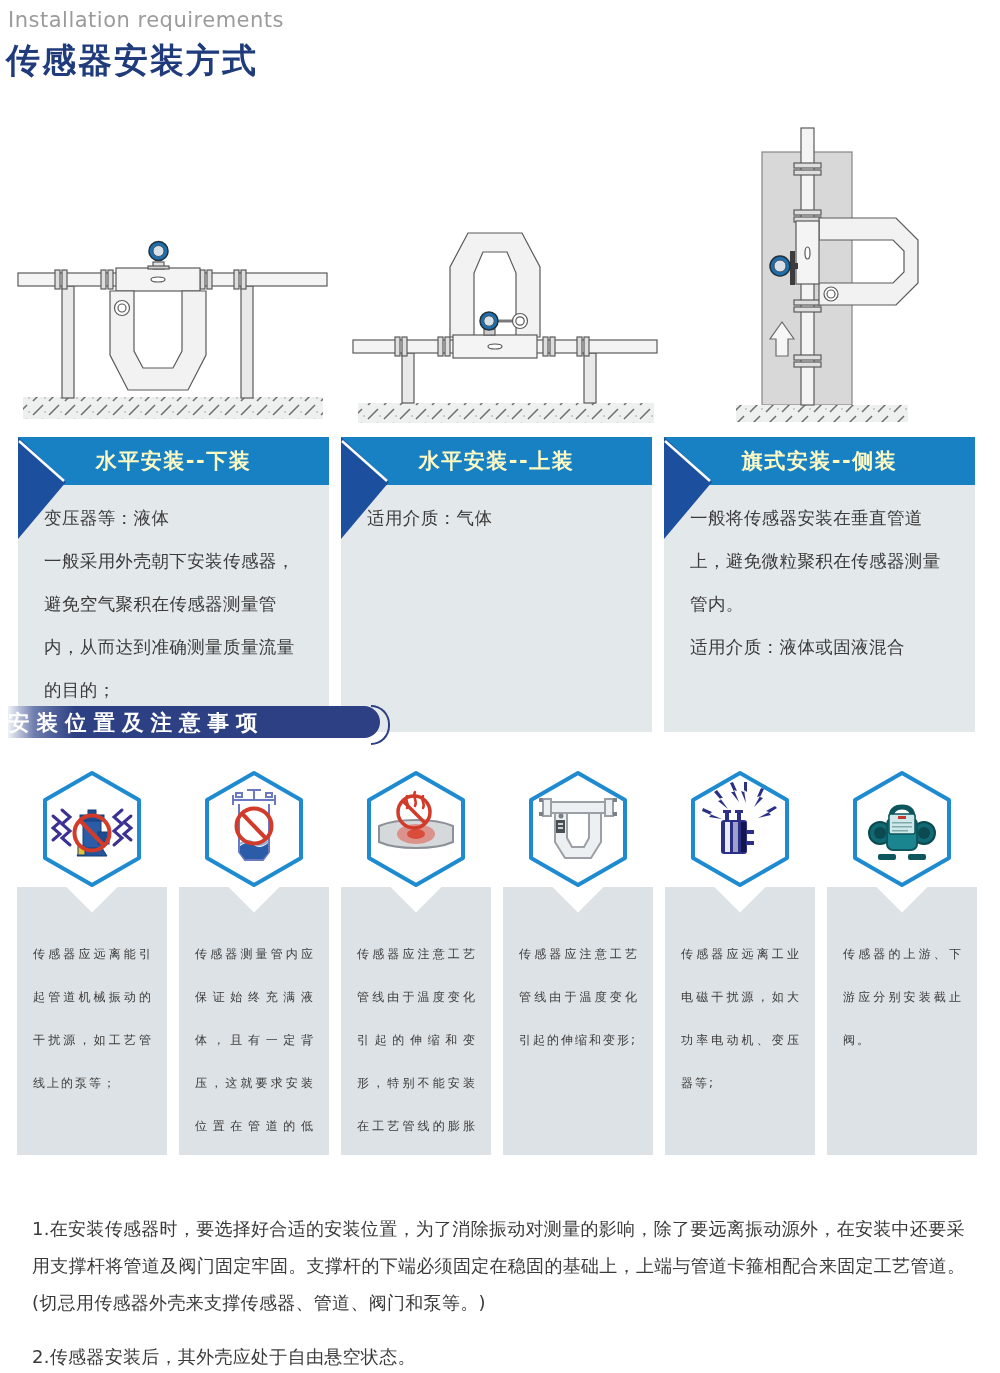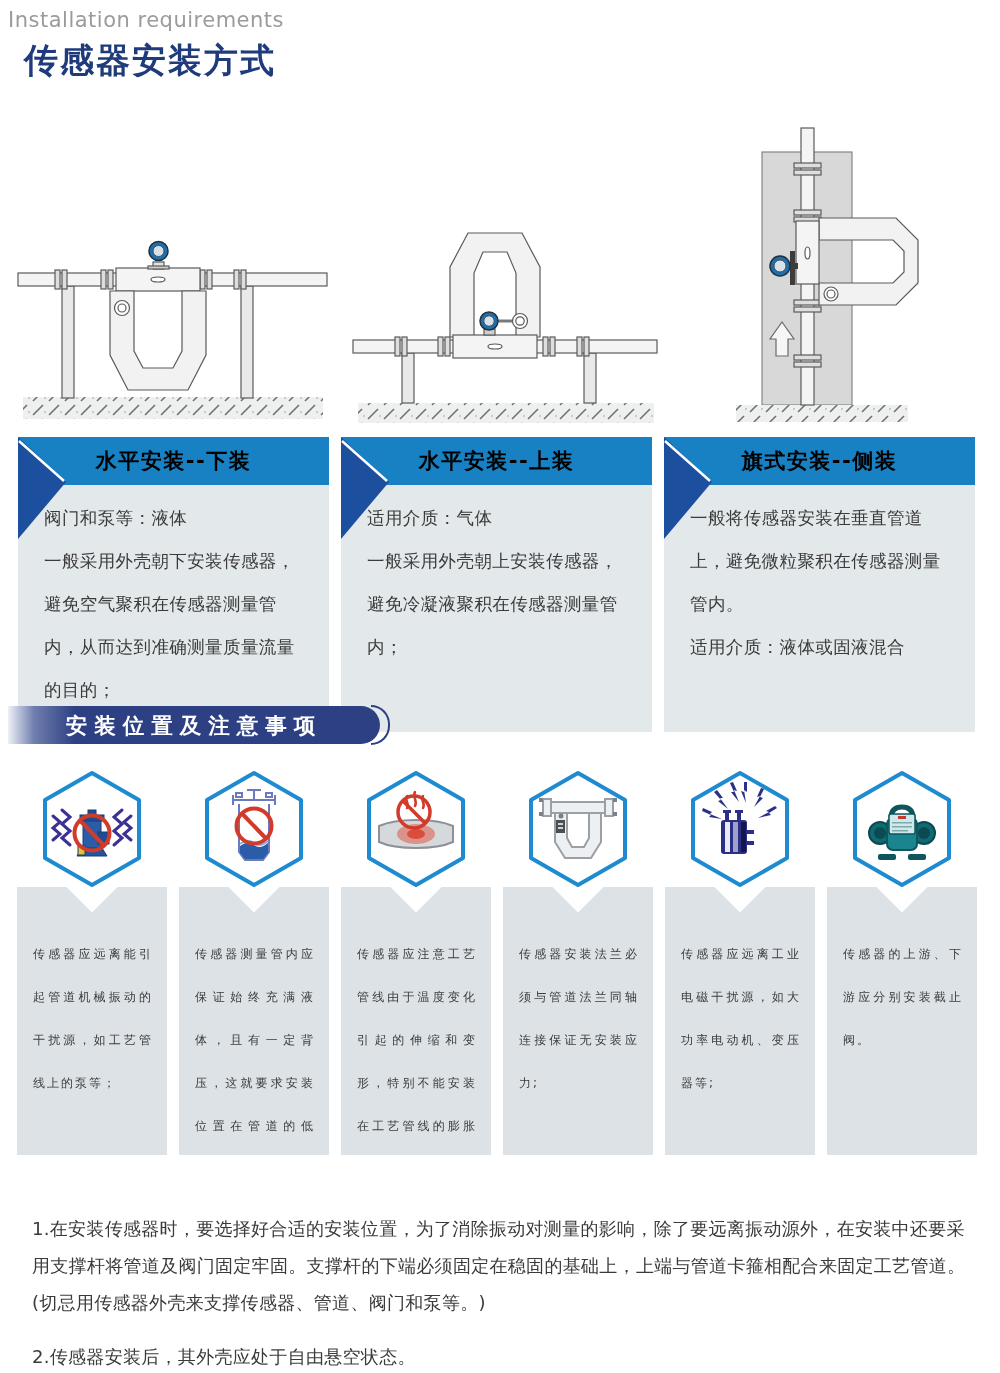--- a/index.html
+++ b/index.html
@@ -1,38 +1,38 @@
 <!DOCTYPE html>
 <html><head>
 <meta charset="utf-8">
 <style>
   html,body{margin:0;padding:0;background:#ffffff;}
   .page{position:relative;width:1000px;height:1373px;background:#fff;overflow:hidden;
         font-family:"DejaVu Sans",sans-serif;color:#3d3d3d;padding-left:46px;}
   .eyebrow{position:absolute;left:8px;top:8px;font-size:21px;color:#9b9b9b;letter-spacing:.5px;}
-  .title{position:absolute;left:24px;top:38px;font-size:34px;font-weight:bold;color:#1f3b7c;letter-spacing:2px;}
+  .title{position:absolute;left:6px;top:38px;font-size:34px;font-weight:bold;color:#1f3b7c;letter-spacing:2px;}
 
   .diagram{position:absolute;}
   .d1{left:15px;top:235px;width:315px;height:195px;}
   .d2{left:350px;top:225px;width:310px;height:205px;}
   .d3{left:700px;top:120px;width:295px;height:308px;}
 
   .methods{position:absolute;left:18px;top:437px;width:957px;display:grid;
            grid-template-columns:1fr 1fr 1fr;gap:12px;}
   .method{position:relative;background:#e3e8ea;min-height:228px;}
-  .mhead{height:48px;background:#1781c4;color:#000000;font-size:21px;font-weight:bold;
+  .mhead{height:48px;background:#1781c4;color:#fef9c3;font-size:21px;font-weight:bold;
          letter-spacing:1.5px;display:flex;align-items:center;justify-content:center;}
   .ribbon{position:absolute;left:0;top:0;width:50px;height:102px;z-index:2;}
   .mbody{padding:12px 18px 20px 26px;font-size:17.5px;line-height:43px;color:#3b3b3b;
          letter-spacing:.4px;}
   .mbody p{margin:0;}
 
-  .banner{position:absolute;left:8px;top:706px;width:372px;height:38px;
+  .banner{position:absolute;left:8px;top:706px;width:372px;height:32px;
           background:linear-gradient(90deg,#eef1f7 0%,#6f7eae 7%,#2d4083 18%,#2d4083 100%);
-          border-radius:0 19px 19px 0;display:flex;align-items:center;justify-content:center;}
+          border-radius:0 19px 19px 0;display:flex;align-items:center;justify-content:flex-start;}
   .banner-text{color:#fff;font-size:21.5px;font-weight:bold;letter-spacing:7px;}
   .banner-arc{position:absolute;right:-10px;top:-1px;width:19px;height:40px;box-sizing:border-box;
           border:2px solid #2d4083;border-left:none;border-radius:0 20px 20px 0;}
 
   .hexrow{position:absolute;left:17px;top:770px;width:960px;display:grid;
           grid-template-columns:repeat(6,1fr);gap:12px;justify-items:center;z-index:3;}
   .hex{width:102px;height:118px;}
   .precrow{position:absolute;left:17px;top:887px;width:960px;display:grid;
            grid-template-columns:repeat(6,1fr);gap:12px;}
   .prec{background:#dde2e6;height:268px;box-sizing:border-box;padding:46px 14px 0 16px;
@@ -155,34 +155,33 @@
 
   <div class="methods">
 
     <section class="method">
       <svg class="ribbon" viewBox="0 0 50 102">
         <polygon points="0,0 48,45 0,102" fill="#1c4f9e"></polygon>
         <line x1="1" y1="4" x2="46" y2="44" stroke="#ffffff" stroke-width="2.5"></line>
       </svg>
       <header class="mhead">水平安装--下装</header>
       <div class="mbody">
-        <p>阀门和泵等：液体</p>
+        <p>变压器等：液体</p>
         <p>一般采用外壳朝下安装传感器，避免空气聚积在传感器测量管内，从而达到准确测量质量流量的目的；</p>
       </div>
     </section>
 
     <section class="method">
       <svg class="ribbon" viewBox="0 0 50 102">
         <polygon points="0,0 48,45 0,102" fill="#1c4f9e"></polygon>
         <line x1="1" y1="4" x2="46" y2="44" stroke="#ffffff" stroke-width="2.5"></line>
       </svg>
       <header class="mhead">水平安装--上装</header>
       <div class="mbody">
         <p>适用介质：气体</p>
-        <p>一般采用外壳朝上安装传感器，避免冷凝液聚积在传感器测量管内；</p>
       </div>
     </section>
 
     <section class="method">
       <svg class="ribbon" viewBox="0 0 50 102">
         <polygon points="0,0 48,45 0,102" fill="#1c4f9e"></polygon>
         <line x1="1" y1="4" x2="46" y2="44" stroke="#ffffff" stroke-width="2.5"></line>
       </svg>
       <header class="mhead">旗式安装--侧装</header>
       <div class="mbody">
@@ -327,21 +326,21 @@
     <div class="prec">
       <p>传感器应远离能引起管道机械振动的干扰源，如工艺管线上的泵等；</p>
     </div>
     <div class="prec">
       <p>传感器测量管内应保证始终充满液体，且有一定背压，这就要求安装位置在管道的低端；</p>
     </div>
     <div class="prec">
       <p>传感器应注意工艺管线由于温度变化引起的伸缩和变形，特别不能安装在工艺管线的膨胀节附近;</p>
     </div>
     <div class="prec">
-      <p>传感器安装法兰必须与管道法兰同轴连接保证无安装应力;</p>
+      <p>传感器应注意工艺管线由于温度变化引起的伸缩和变形;</p>
     </div>
     <div class="prec">
       <p>传感器应远离工业电磁干扰源，如大功率电动机、变压器等;</p>
     </div>
     <div class="prec">
       <p>传感器的上游、下游应分别安装截止阀。</p>
     </div>
   </div>
 
   <div class="notes">

